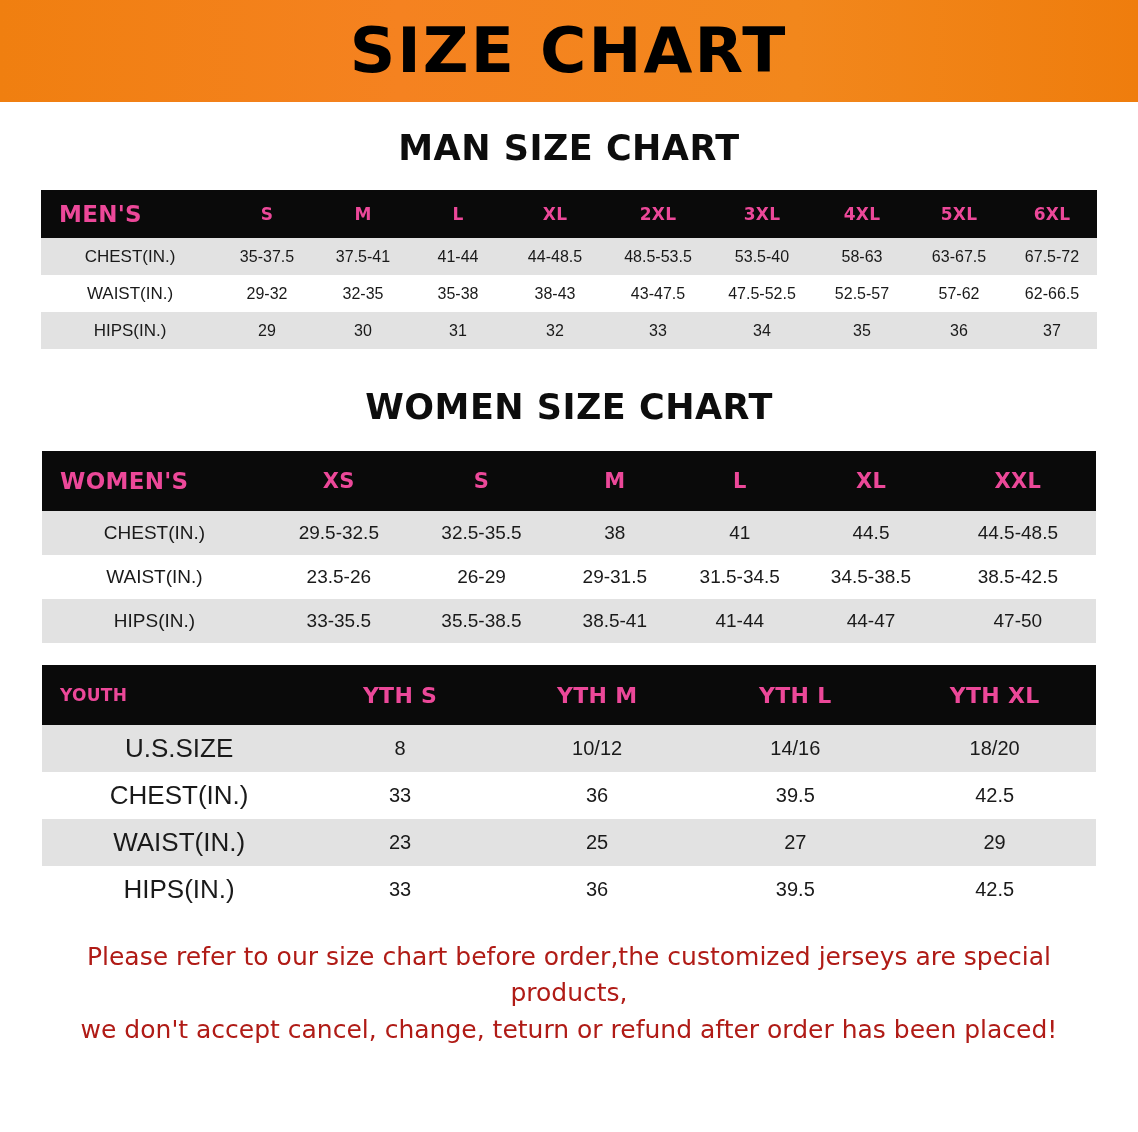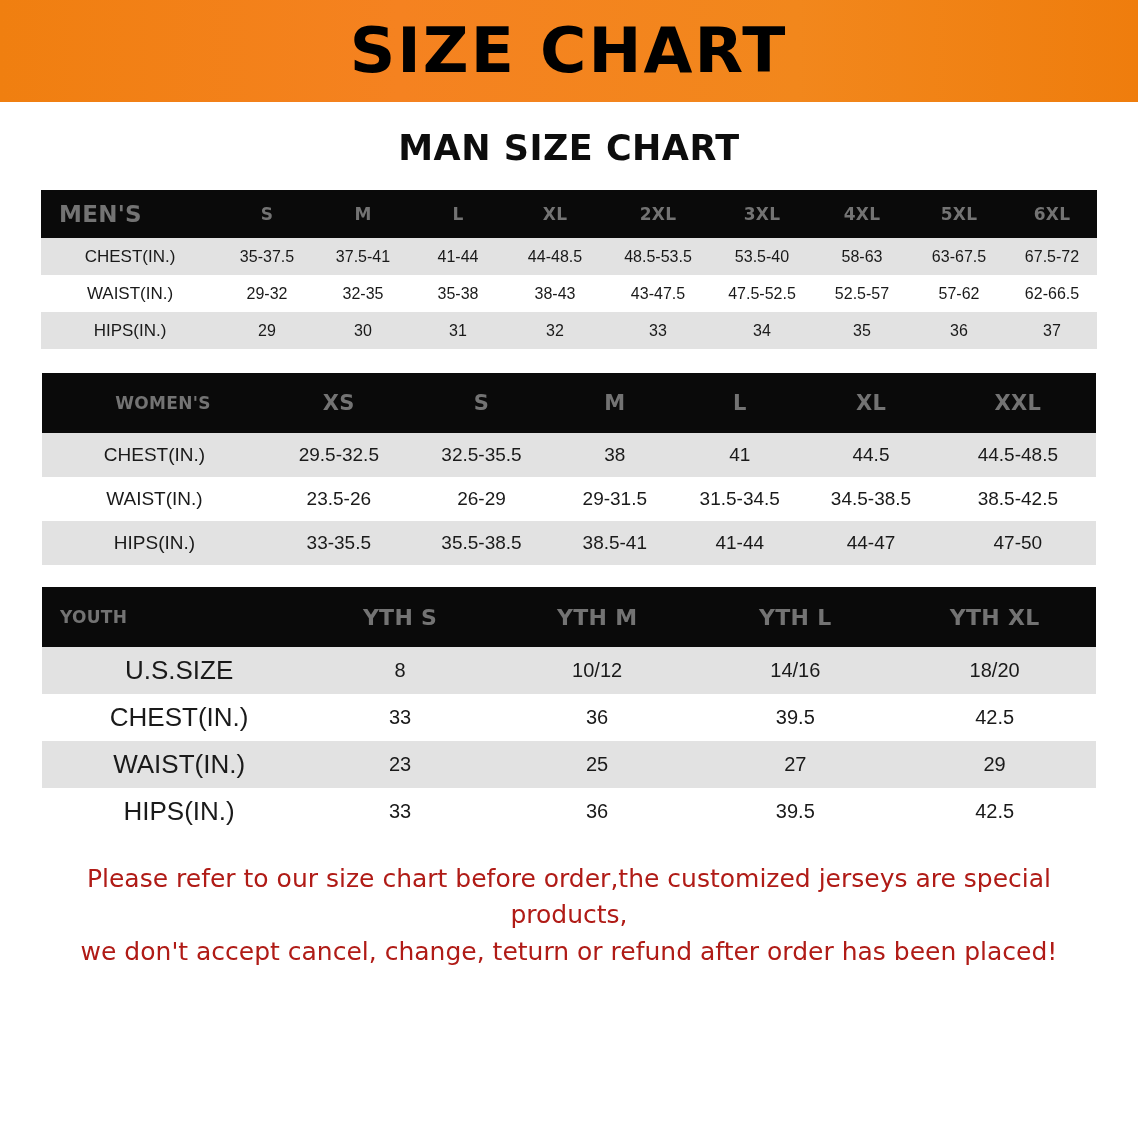--- a/index.html
+++ b/index.html
@@ -61,21 +61,21 @@
     margin: 0 auto;
     box-sizing: border-box;
   }
   table.size-table {
     border-collapse: collapse;
     width: 100%;
     table-layout: fixed;
   }
   table.size-table thead th {
     background: #0a0a0a;
-    color: #737373;
+    color: #ec4899;
     font-family: "DejaVu Sans", sans-serif;
     font-weight: bold;
     text-align: center;
     letter-spacing: 0.3px;
   }
   table.size-table thead th.row-label {
     text-align: left;
     padding-left: 18px;
   }
   table.size-table tbody td {
@@ -91,21 +91,21 @@
 
   
   #men-table thead th { height: 46px; font-size: 17px; }
   #men-table thead th.row-label { font-size: 23px; }
   #men-table tbody td { height: 35px; font-size: 16px; }
   #men-table tbody td.row-label { font-size: 17px; }
   #men-wrap { width: 1056px; margin-top: 22px; }
 
   
   #women-table thead th { height: 58px; font-size: 21px; }
-  #women-table thead th.row-label { font-size: 17px; text-align: center; }
+  #women-table thead th.row-label { font-size: 23px; }
   #women-table tbody td { height: 42px; font-size: 19px; }
   #women-table tbody td.row-label { font-size: 19px; }
   #women-wrap { width: 1054px; margin-top: 24px; }
 
   
   #youth-table thead th { height: 58px; font-size: 22px; }
   #youth-table thead th.row-label { font-size: 17px; }
   #youth-table tbody td { height: 45px; font-size: 20px; }
   #youth-table tbody td.row-label { font-size: 26px; padding-left: 14px; }
   #youth-wrap { width: 1054px; margin-top: 22px; }
@@ -194,20 +194,21 @@
             <td>33</td>
             <td>34</td>
             <td>35</td>
             <td>36</td>
             <td>37</td>
           </tr>
         </tbody>
     </table>
   </div>
 
+  <div class="section-title" id="women-title">WOMEN SIZE CHART</div>
   <div class="table-wrap" id="women-wrap">
     <table class="size-table" id="women-table">
       <colgroup>
         <col style="width:216px">
         <col style="width:138px">
           <col style="width:136px">
           <col style="width:120px">
         <col style="width:120px">
           <col style="width:132px">
           <col style="width:150px">

